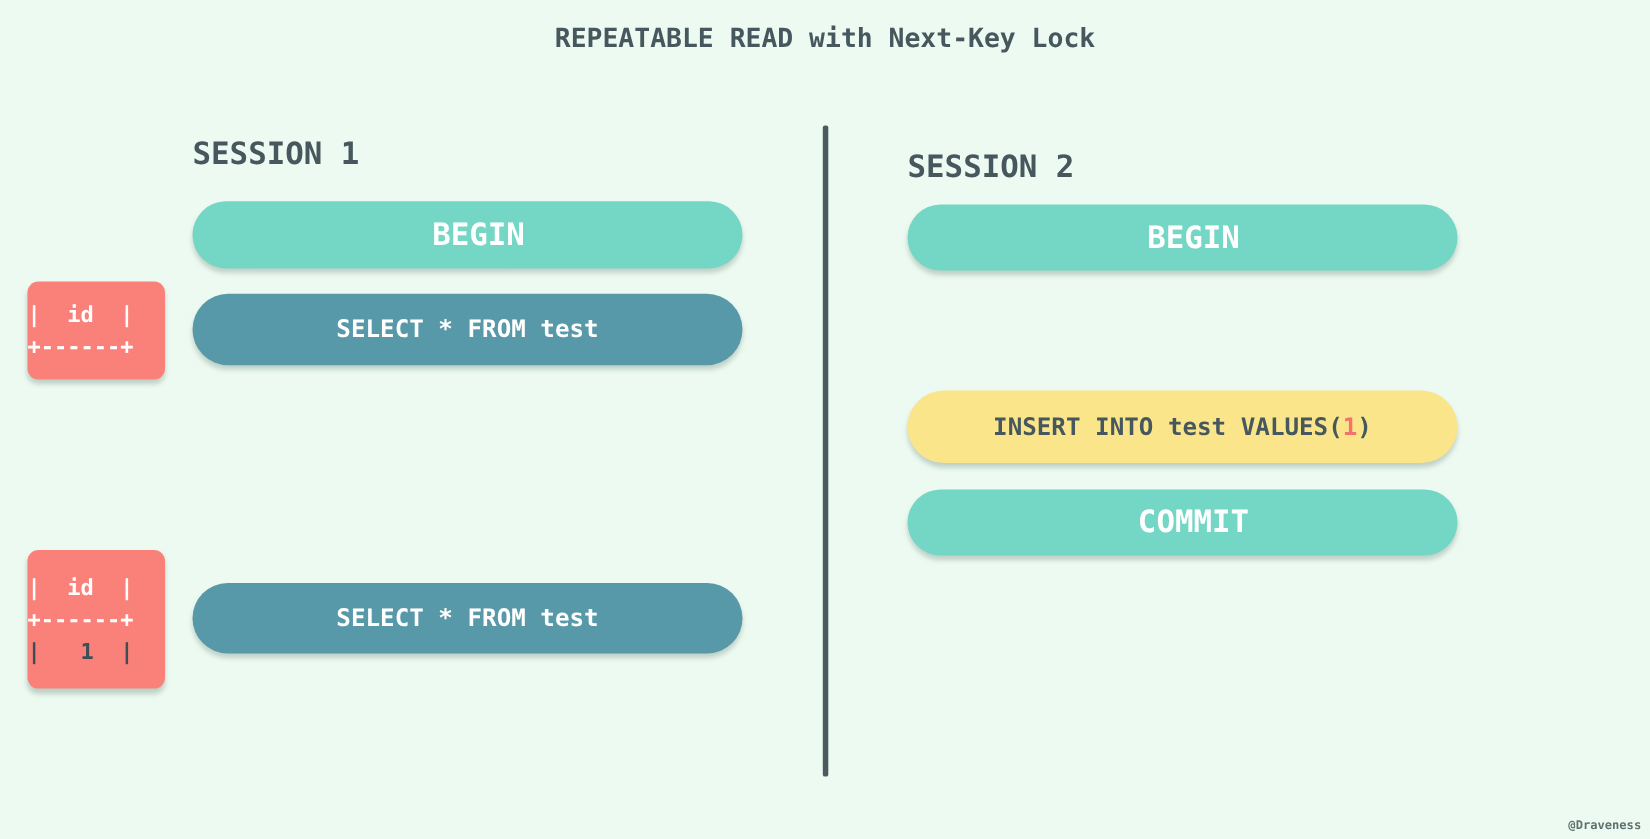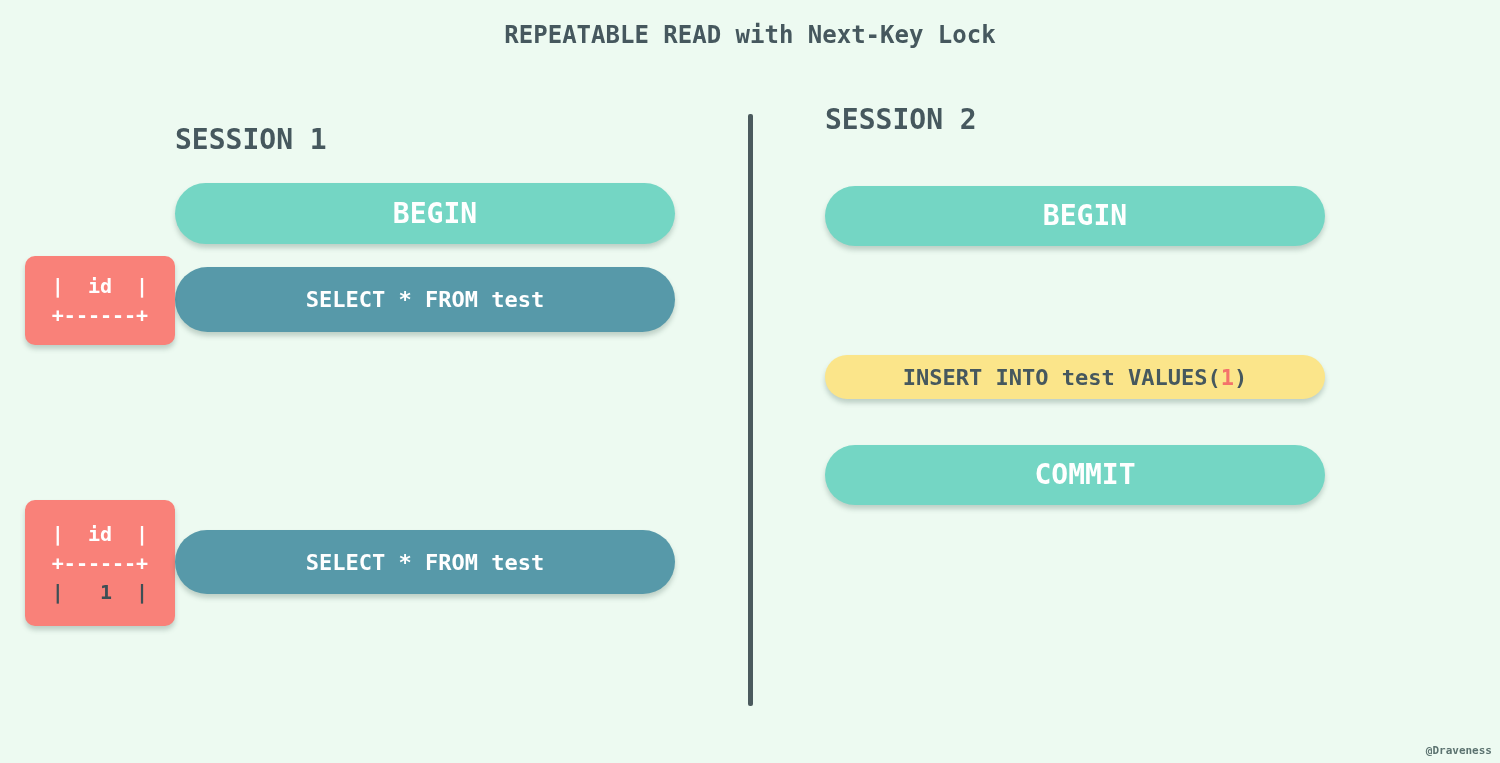--- a/index.html
+++ b/index.html
@@ -22,47 +22,47 @@
   .divider {
     position:absolute; left:748px; top:114px; width:5px; height:592px;
     background: var(--divider, #4b5a5e); border-radius:2px;
   }
 
   .session-header {
     position:absolute; width:500px; 
     font-size:28px; line-height:32px; color: var(--dark-text, #46585e);
   }
   #s1-header { left:175px; top:124px; }
-  #s2-header { left:825px; top:104px; }
+  #s2-header { left:825px; top:136px; }
 
   .pill {
     position:absolute; width:500px; border-radius:33px;
     display:flex; flex-direction:column; align-items:center; justify-content:center;
     box-shadow: 0 4px 5px rgba(70,100,90,0.28);
   }
   .pill.teal   { background: var(--teal, #74d6c4); color:#ffffff; }
   .pill.dark   { background: var(--dark-teal, #5799a9); color:#ffffff; }
   .pill.yellow { background: var(--yellow, #fbe58a); color: var(--dark-text, #46585e); }
 
   .pill .big  { font-size:28px; line-height:32px;margin-left:20px; }
   .pill .code { font-size:22px; line-height:29px; white-space:pre; }
   .lock-line  { color: var(--salmon-text, #f5837b); }
   .value-red  { color: var(--value-red, #f4726b); }
 
   #s1-begin       { left:175px; top:183px; height:61px; }
   #s1-select      { left:175px; top:267px; height:65px; }
   #s1-select-lock { left:175px; top:530px; height:64px; }
   #s2-begin       { left:825px; top:186px; height:60px; }
-  #s2-insert      { left:825px; top:355px; height:44px; }
+  #s2-insert      { left:825px; top:355px; height:66px; }
   #s2-commit      { left:825px; top:445px; height:60px;text-align:center; }
 
   .result-box {
-    position:absolute; left:25px; width:150px;
+    position:absolute; left:25px; width:125px;
     background: var(--salmon, #f98179); border-radius:10px;
-    display:flex; flex-direction:column; align-items:center; justify-content:center;
+    display:flex; flex-direction:column; justify-content:center;
     box-shadow: 0 4px 5px rgba(70,100,90,0.28);
   }
   #result-box-empty    { top:256px; height:89px; }
   #result-box-with-row { top:500px; height:126px; }
   .result-box .tline {
     font-size:20px; line-height:29px; white-space:pre; color:#ffffff;
   }
   .result-box .tline.darkrow { color: var(--dark-text-strong, #3d4f55); }
 
   .signature {

